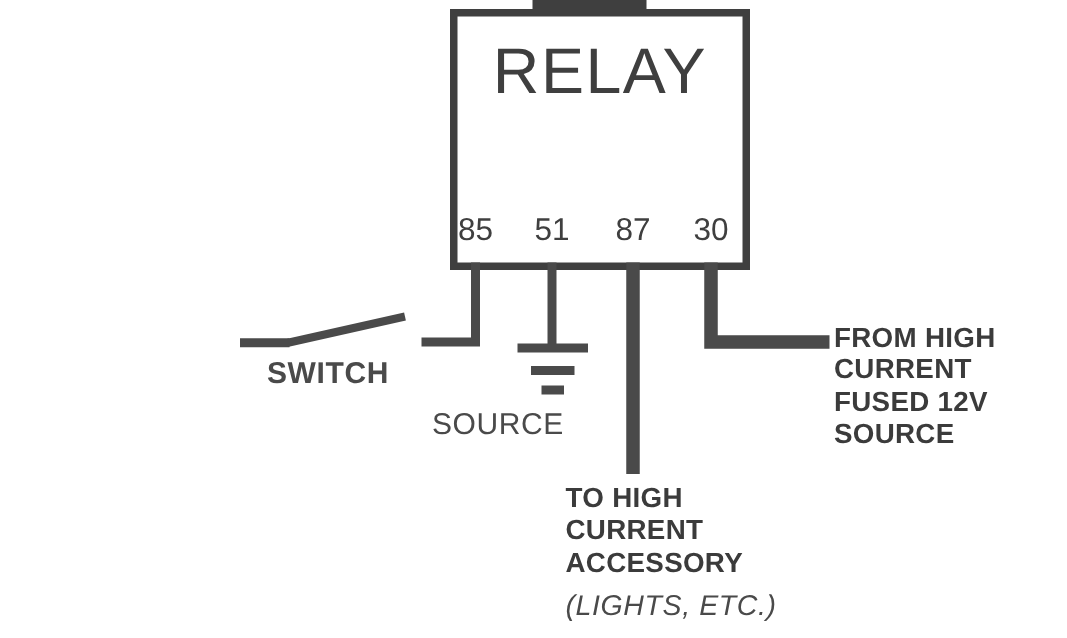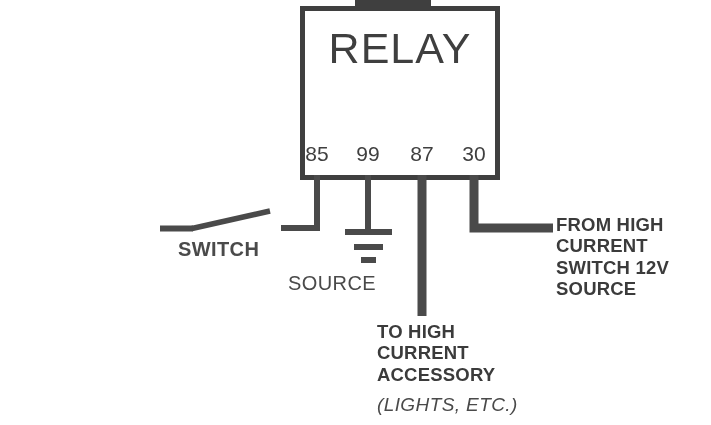--- a/index.html
+++ b/index.html
@@ -89,32 +89,32 @@
     <rect x="361" y="257" width="15" height="6" fill="#4a4a4a"></rect>
 
     <path d="M 422 175 L 422 316" stroke="#4a4a4a" stroke-width="9" fill="none" stroke-linecap="butt"></path>
 
     <path d="M 474 175 L 474 228 L 553 228" stroke="#4a4a4a" stroke-width="9" fill="none" stroke-linecap="butt" stroke-linejoin="miter"></path>
   </svg>
 
   <div id="relay-title">RELAY</div>
 
   <div class="pin-num" style="left:297px; top:142px;">85</div>
-  <div class="pin-num" style="left:348px; top:142px;">99</div>
+  <div class="pin-num" style="left:348px; top:142px;">51</div>
   <div class="pin-num" style="left:402px; top:142px;">87</div>
   <div class="pin-num" style="left:454px; top:142px;">30</div>
 
 
   <div class="lbl lbl-reg" id="label-switch">SWITCH</div>
 
   <div class="lbl lbl-reg" id="label-ground">SOURCE</div>
 
   <div class="lbl lbl-bold" id="label-from-high">FROM HIGH
 CURRENT
-SWITCH 12V
+FUSED 12V
 SOURCE</div>
 
   <div class="lbl lbl-bold" id="label-accessory">TO HIGH
 CURRENT
 ACCESSORY</div>
 
   <div class="lbl lbl-reg" id="label-lights-etc">(LIGHTS, ETC.)</div>
 
 </div>
 

